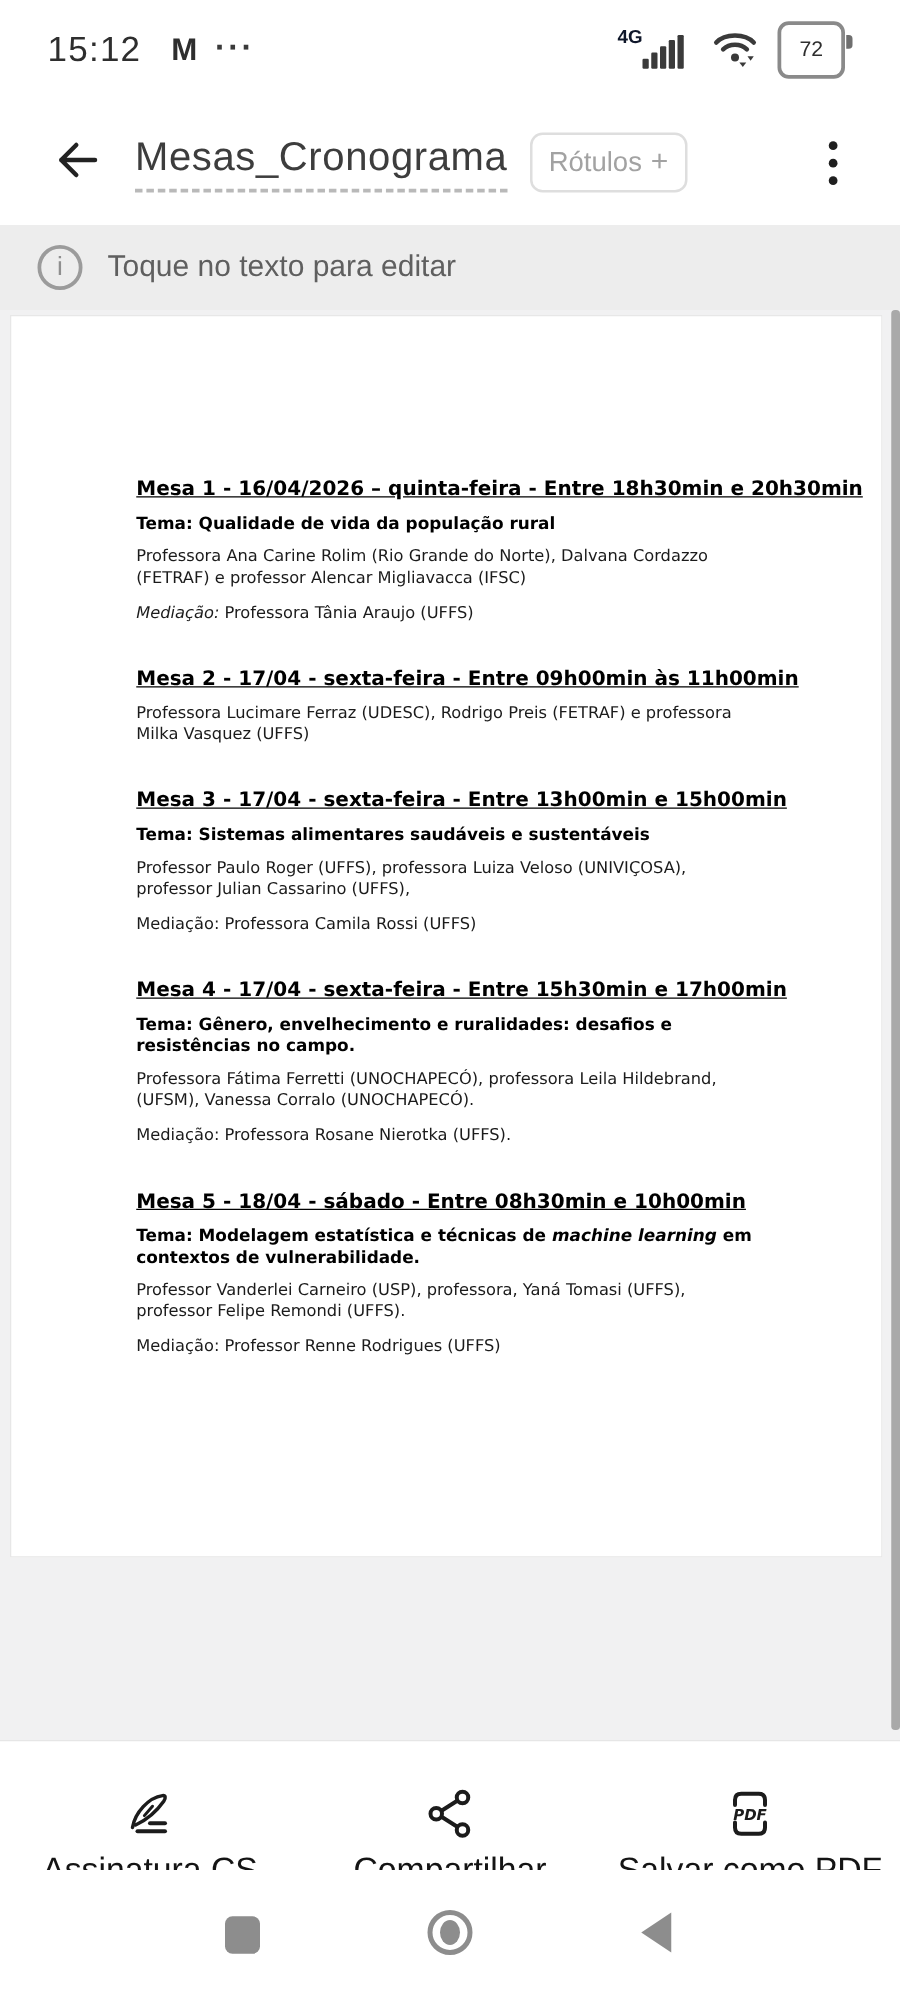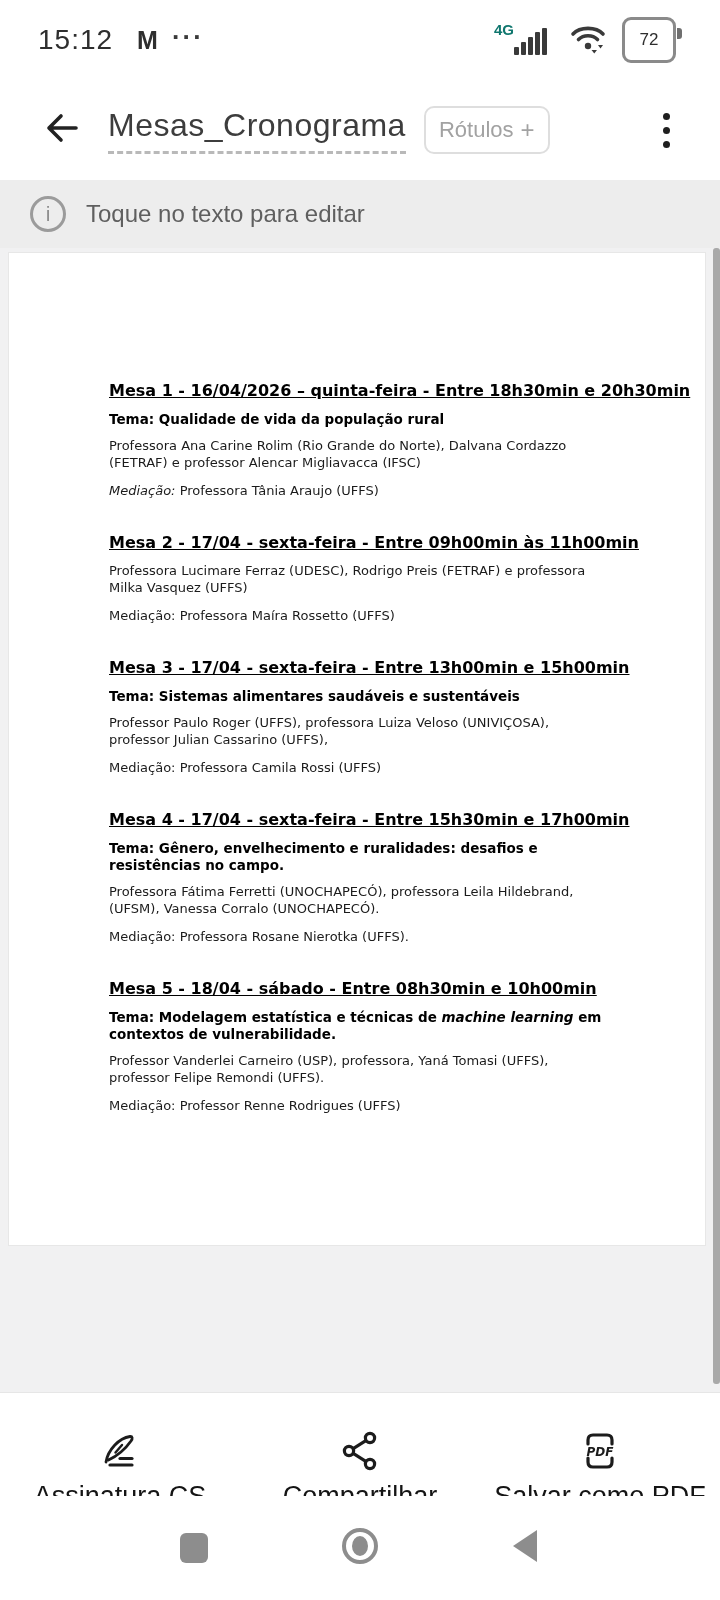--- a/index.html
+++ b/index.html
@@ -7,21 +7,21 @@
               font-family:"Liberation Sans", sans-serif; }
   .screen { width:720px; height:1600px; display:flex; flex-direction:column; background:#fff; }
 
   
   .status-bar { height:80px; background:#fff; display:flex; align-items:center; padding:0 38px; flex:0 0 auto; }
   .sb-time { font-size:28px; font-weight:500; color:#2e2e2e; letter-spacing:1px; }
   .sb-carrier { font-size:25px; font-weight:700; color:#2e2e2e; margin-left:24px; }
   .sb-dots { font-size:26px; font-weight:700; color:#3a3a3a; margin-left:14px; letter-spacing:2px; margin-top:-6px; }
   .sb-right { margin-left:auto; display:flex; align-items:center; gap:15px; }
   .sig-wrap { position:relative; width:60px; height:36px; }
-  .sig-4g { position:absolute; top:-1px; left:0; font-size:15px; font-weight:700; color:#0f766e; }
+  .sig-4g { position:absolute; top:-1px; left:0; font-size:15px; font-weight:700; color:#0f172a; }
   .sig-bars { position:absolute; bottom:3px; left:20px; display:flex; align-items:flex-end; gap:2px; }
   .sig-bars i { display:block; width:5px; background:#3a3a3a; border-radius:1px; }
   .battery { position:relative; width:54px; height:46px; border:3px solid #8a8a8a; border-radius:9px;
              display:flex; align-items:center; justify-content:center; margin-right:6px; }
   .battery .lvl { font-size:17px; color:#2e2e2e; }
   .battery::after { content:""; position:absolute; right:-9px; top:8px; width:5px; height:11px;
                     background:#6f6f6f; border-radius:0 3px 3px 0; }
 
   
   .app-header { height:100px; background:#fff; display:flex; align-items:center; padding:0 40px; flex:0 0 auto; }
@@ -133,21 +133,20 @@
       <section class="mesa">
         <h2>Mesa 1 - 16/04/2026 – quinta-feira - Entre 18h30min e 20h30min</h2>
         <p class="tema"><span>Tema: Qualidade de vida da população rural</span><span class="it"></span><span></span></p>
         <p class="speakers">Professora Ana Carine Rolim (Rio Grande do Norte), Dalvana Cordazzo (FETRAF) e professor Alencar Migliavacca (IFSC)</p>
         <p class="mediacao"><span class="it">Mediação: </span><span>Professora Tânia Araujo (UFFS)</span></p>
       </section>
 
       <section class="mesa">
         <h2>Mesa 2 - 17/04 - sexta-feira - Entre 09h00min às 11h00min</h2>
         <p class="speakers">Professora Lucimare Ferraz (UDESC), Rodrigo Preis (FETRAF) e professora Milka Vasquez (UFFS)</p>
-        <p class="mediacao"><span>Mediação: </span><span>Professora Maíra Rossetto (UFFS)</span></p>
       </section>
 
       <section class="mesa">
         <h2>Mesa 3 - 17/04 - sexta-feira - Entre 13h00min e 15h00min</h2>
         <p class="tema"><span>Tema: Sistemas alimentares saudáveis e sustentáveis</span><span class="it"></span><span></span></p>
         <p class="speakers">Professor Paulo Roger (UFFS), professora Luiza Veloso (UNIVIÇOSA), professor Julian Cassarino (UFFS),</p>
         <p class="mediacao"><span>Mediação: </span><span>Professora Camila Rossi (UFFS)</span></p>
       </section>
 
       <section class="mesa">

